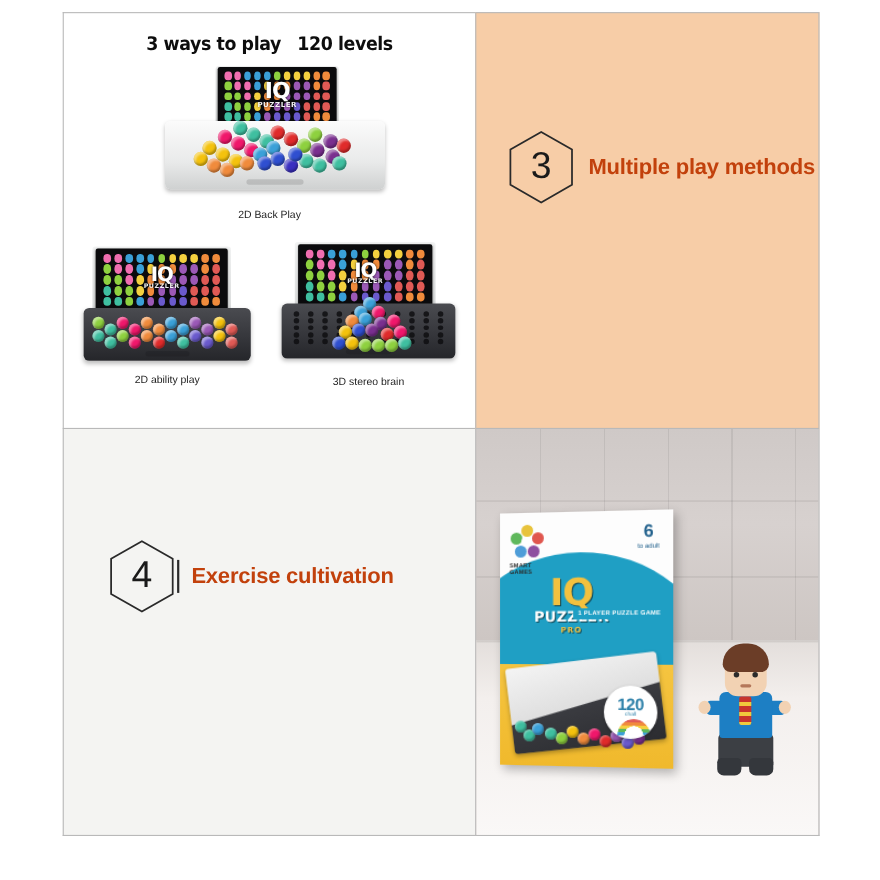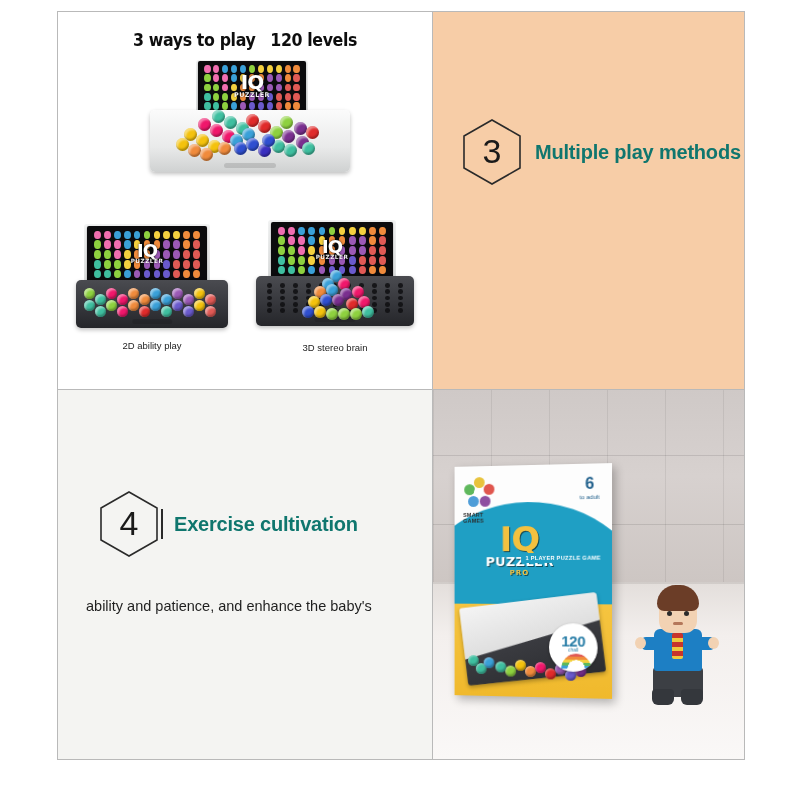--- a/index.html
+++ b/index.html
@@ -122,21 +122,21 @@
   .hexwrap svg { position: absolute; inset: 0; width: 100%; height: 100%; }
   .hexnum {
     position: absolute; inset: 0;
     display: flex; align-items: center; justify-content: center;
     font-size: 34px; color: #1a1a1a;
     font-family: "Liberation Sans", sans-serif;
     padding-bottom: 2px;
   }
   .hexbar { width: 2px; height: 30px; background: #2a2a2a; margin-left: 1px; margin-right: 11px; }
   .feat-title {
-    font-size: 20px; font-weight: bold; color: #0f766e;
+    font-size: 20px; font-weight: bold; color: #c2410c;
     letter-spacing: -0.2px;
     white-space: nowrap;
   }
   .feat-body {
     font-size: 14.5px; color: #1f1f1f; line-height: 2.0;
   }
 
   
   .scene { position: absolute; inset: 0; }
   .wall {
@@ -366,20 +366,21 @@
         <b style="left:122px;top:14px;width:13px;height:13px;background:#7a2f8f"></b>
         <b style="left:100px;top:32px;width:13px;height:13px;background:#3fbfa0"></b>
         <b style="left:112px;top:36px;width:13px;height:13px;background:#3fbfa0"></b>
         <b style="left:124px;top:28px;width:13px;height:13px;background:#7a2f8f"></b>
         <b style="left:134px;top:18px;width:13px;height:13px;background:#e02b2b"></b>
         <b style="left:130px;top:34px;width:13px;height:13px;background:#3fbfa0"></b>
         <b style="left:90px;top:26px;width:13px;height:13px;background:#2f4fd0"></b>
       </div>
     </div>
 
+    <div class="caption" style="top:178px;">2D Back Play</div>
 
     <div class="photo" style="left:18px; top:212px; width:152px; height:112px;">
       <div class="lid-frame" style="left:8px; top:0; width:126px; height:62px;"></div>
       <div class="lid" style="left:11px; top:2px; width:120px; height:57px;">
         <div class="grid">
           <i style="background:#f06eb0"></i>
             <i style="background:#f06eb0"></i>
             <i style="background:#3aa0d8"></i>
             <i style="background:#3aa0d8"></i>
             <i style="background:#3aa0d8"></i>
@@ -646,21 +647,20 @@
         <div class="hexwrap">
           <svg viewBox="0 0 62 68" xmlns="http://www.w3.org/2000/svg">
             <polygon points="31,2 59,18 59,50 31,66 3,50 3,18" fill="none" stroke="#2a2a2a" stroke-width="1.6"></polygon>
           </svg>
           <div class="hexnum">4</div>
         </div>
         <div class="hexbar"></div>
         <div class="feat-title">Exercise cultivation</div>
       </div>
       <div class="feat-body" style="margin-top:34px; margin-left:-12px; line-height:2.05;">
-        <div>ability and patience, and enhance the baby's</div>
       </div>
     </div>
   </section>
 
   <section class="panel p-br">
     <div class="scene">
       <div class="wall">
         <div class="seam" style="top:34%"></div>
         <div class="seam" style="top:70%"></div>
       </div>

